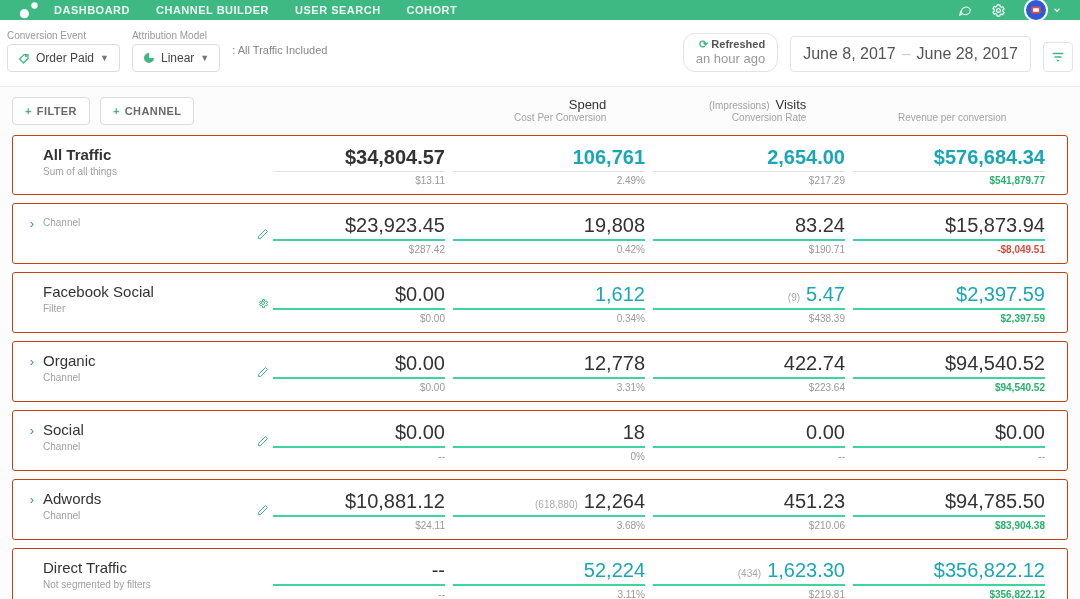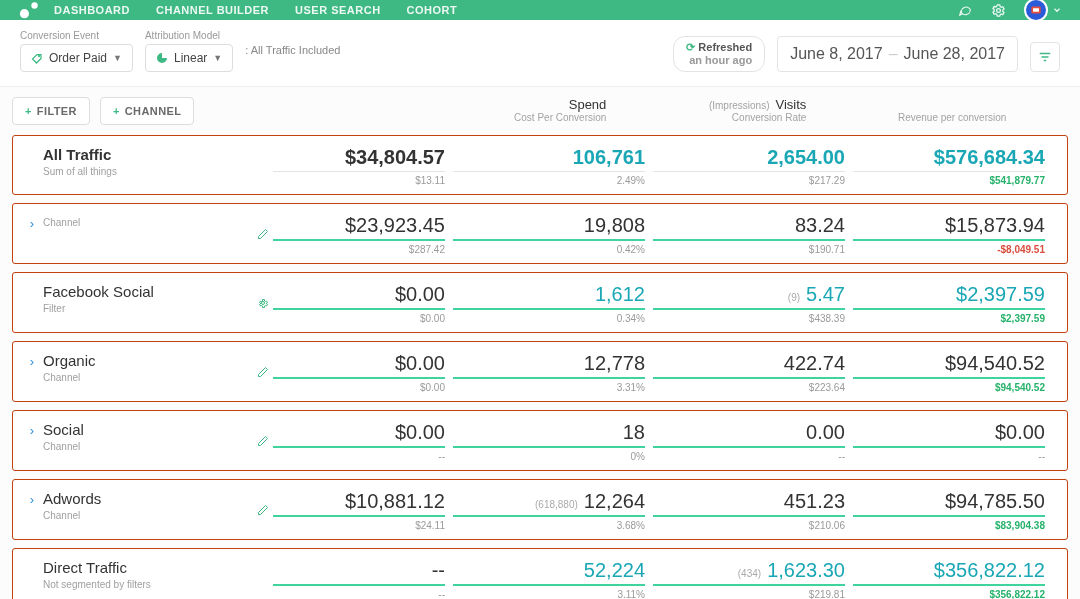--- a/index.html
+++ b/index.html
@@ -5,30 +5,30 @@
   * { box-sizing: border-box; margin: 0; padding: 0; }
   body { font-family: "Helvetica Neue", Helvetica, Arial, sans-serif; background:#fff; color:#333; font-size:13px; width:1080px; }
   
   .topnav { background:#3fb984; height:20px; display:flex; align-items:center; padding:0 18px; color:#fff; font-size:11px; letter-spacing:.5px; }
   .topnav .logo { width:22px; height:22px; margin-right:14px; }
   .topnav .navitem { margin-right:26px; font-weight:600; cursor:pointer; opacity:.9;}
   .topnav .spacer { flex:1; }
   .topnav .right-icon { margin-left:18px; opacity:.9; cursor:pointer; }
   .topnav .avatar { width:24px; height:24px; border-radius:50%; background:#2c5bd9; border:2px solid #fff; margin-left:18px; display:flex;align-items:center;justify-content:center; }
   
-  .subbar { padding:10px 20px 14px; display:flex; align-items:flex-end; gap:12px; border-bottom:1px solid #eee; background:#fff;}
+  .subbar { padding:10px 7px 14px; display:flex; align-items:flex-end; gap:12px; border-bottom:1px solid #eee; background:#fff;}
   .fieldgroup { display:flex; flex-direction:column; gap:3px;}
   .fieldgroup .lbl { font-size:10px; color:#999; }
   .pillbtn { border:1px solid #ddd; border-radius:4px; background:#fff; padding:6px 10px; display:flex; align-items:center; gap:6px; font-size:12px; color:#444; cursor:pointer; }
   .pillbtn .caret { font-size:9px; color:#777; }
   .subbar .traffic-note { font-size:11px; color:#888; align-self:center; padding-bottom:2px;}
   .subbar .spacer{flex:1;}
   .refreshed { border:1px solid #e3e3e3; border-radius:12px; padding:4px 12px; text-align:right; line-height:1.2; cursor:pointer;}
   .refreshed .t1{font-size:11px; font-weight:600; color:#555;}
-  .refreshed .t2{font-size:11px; color:#999;font-weight:bold;}
+  .refreshed .t2{font-size:13px; color:#999;}
   .daterange { border:1px solid #e3e3e3; border-radius:4px; padding:8px 12px; font-size:16px; color:#555; display:flex; gap:6px; align-items:center; cursor:pointer;}
   .sortbtn { border:1px solid #e3e3e3; border-radius:4px; width:30px; height:30px; display:flex; align-items:center; justify-content:center; cursor:pointer; color:#3fb984;}
   
   .content { padding:10px 12px 40px; background:#fcfcfc; }
   .actionrow { display:flex; align-items:flex-start; gap:10px; }
   .outlinebtn { border:1px solid #ddd; border-radius:4px; background:#fff; padding:7px 12px; font-size:11px; font-weight:700; color:#6a6a6a; letter-spacing:.4px; cursor:pointer; display:flex; gap:5px; align-items:center;}
   .outlinebtn .plus{ color:#3fb984; font-weight:900;}
   .colheaders { flex:1; display:grid; grid-template-columns: 230px 180px 200px 200px 200px; text-align:right; align-items:end; }
   .colheaders .hgroup{ padding:0 8px 4px 0; }
   .colheaders .h1{ font-size:13px; color:#333; font-weight:500;}

